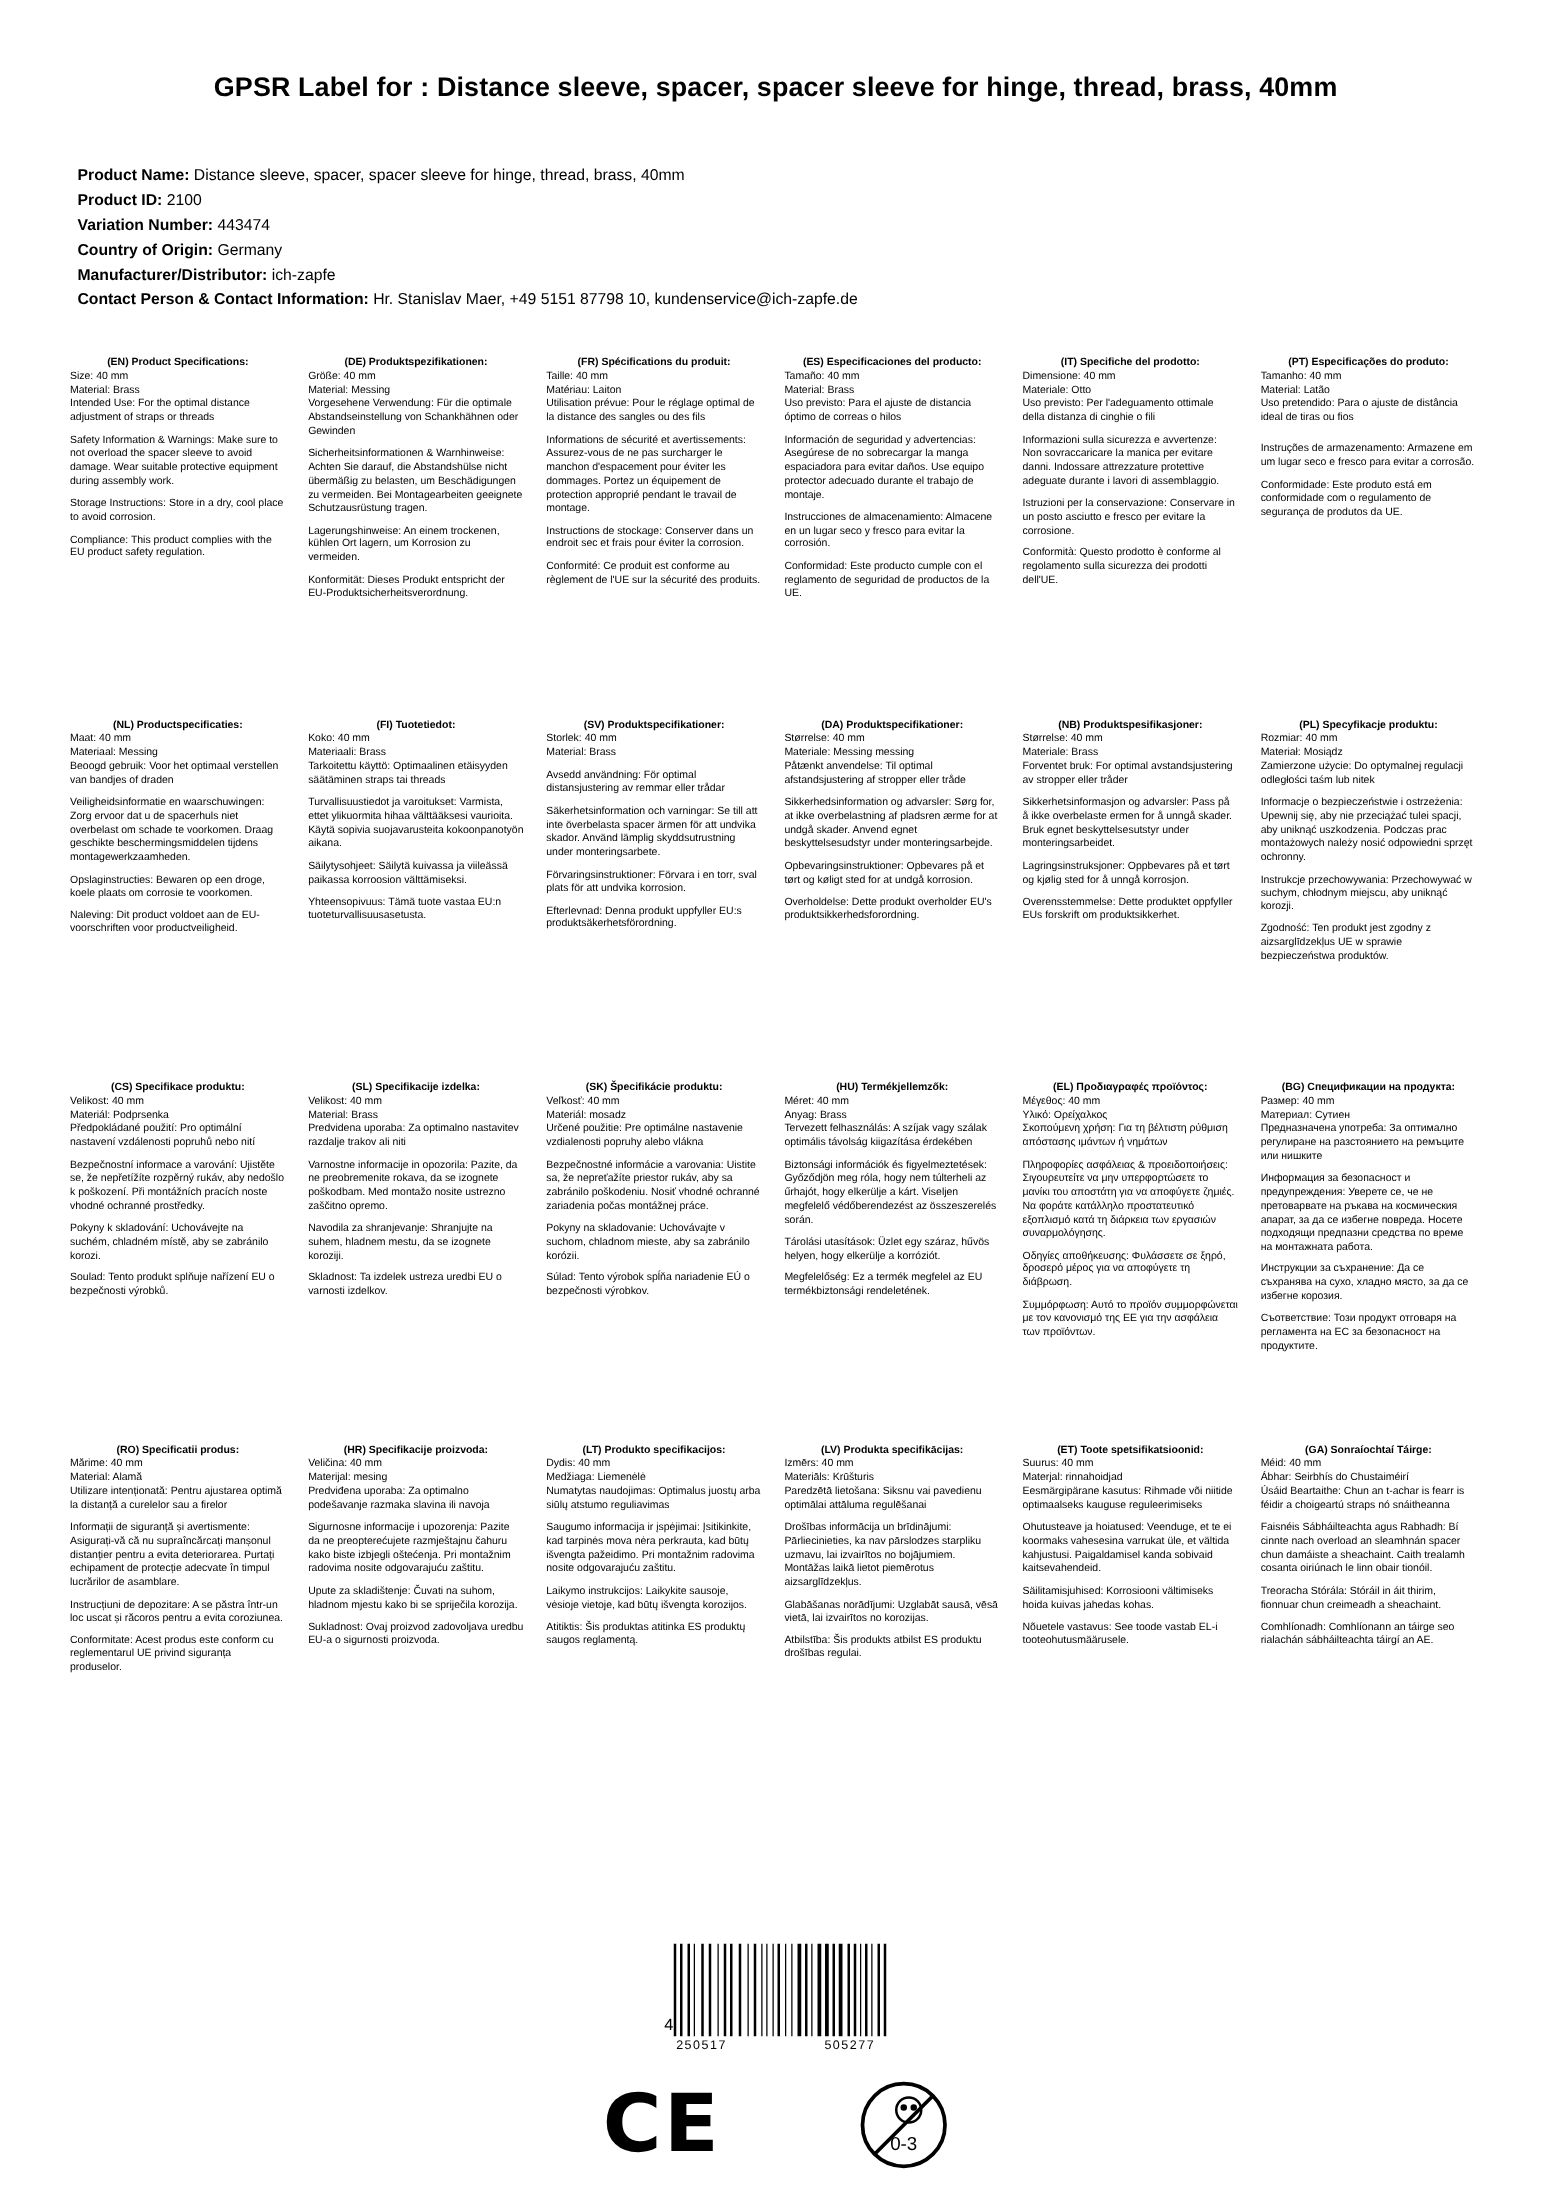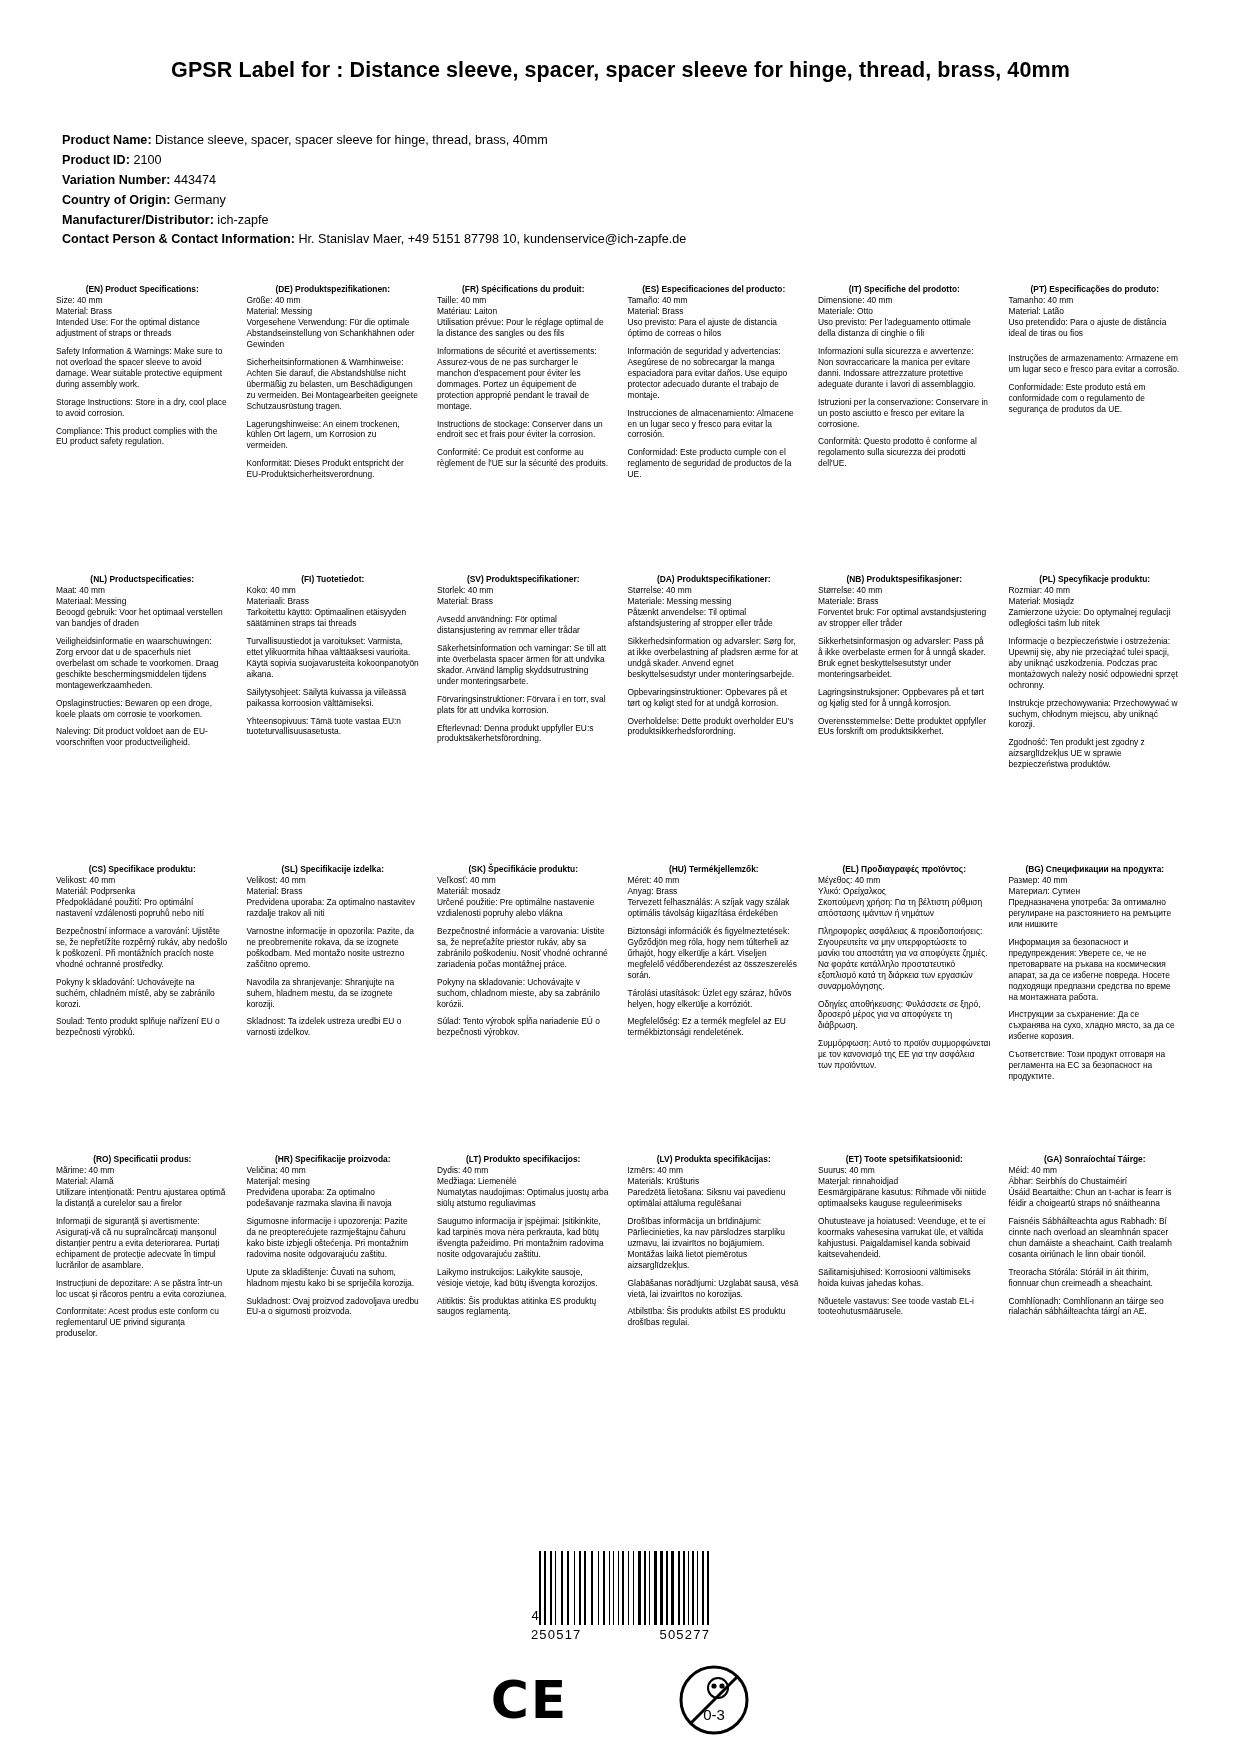--- a/index.html
+++ b/index.html
@@ -98,34 +98,34 @@
   .bars i {
     display: block;
     background: #000;
     height: 100%;
     margin-right: 1px;
   }
   .bc-num {
     display: flex;
     justify-content: center;
     gap: 78px;
-    font-size: 13px;
+    font-size: 10px;
     margin-top: 2px;
     letter-spacing: 1.2px;
     align-items: center;
   }
   .marks {
     display: flex;
     justify-content: center;
     align-items: center;
     gap: 110px;
     margin-top: 22px;
   }
   .ce {
-    font-size: 52px;
+    font-size: 64px;
     font-weight: bold;
     font-family: "DejaVu Sans", sans-serif;
     letter-spacing: 2px;
     line-height: 1;
   }
   .age-mark {
     width: 72px;
     height: 72px;
     position: relative;
   }

